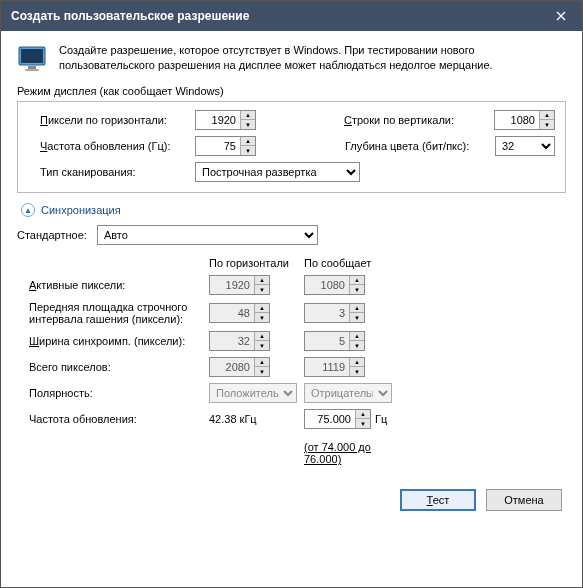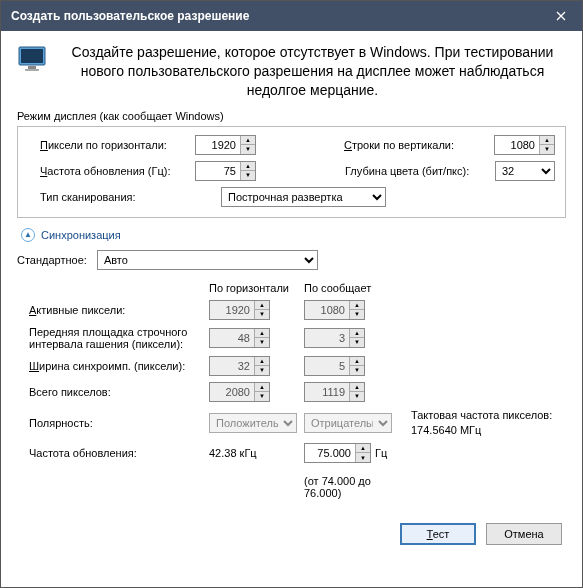--- a/index.html
+++ b/index.html
@@ -4,25 +4,25 @@
 <style>
 * { box-sizing: border-box; margin: 0; padding: 0; }
 body { font-family: "Segoe UI", Tahoma, sans-serif; font-size: 11px; background: #fff; width: 583px; height: 588px; overflow: hidden; border: 1px solid #555; }
 .titlebar { background: #415066; color: #fff; height: 30px; display: flex; align-items: center; padding: 0 0 0 10px; }
 .titlebar-title { flex: 1; font-size: 12px; font-weight: bold; }
 .titlebar-close { width: 42px; height: 30px; display: flex; align-items: center; justify-content: center; cursor: pointer; }
 .titlebar-close svg { width: 10px; height: 10px; }
 .content { padding: 12px 16px 8px 16px; }
 .intro { display: flex; gap: 10px; margin-bottom: 10px; }
 .intro-icon { width: 32px; height: 32px; flex-shrink: 0; }
-.intro-text { font-size: 14px; line-height: 1.35; color: #000; text-align: center; }
+.intro-text { font-size: 11px; line-height: 1.35; color: #000; }
 .group-label { font-size: 11px; margin-bottom: 4px; }
 .group-box { border: 1px solid #bbb; padding: 8px 10px 10px 22px; margin-bottom: 10px; }
 .row { display: flex; align-items: center; margin-bottom: 6px; }
-.row:last-child { margin-bottom: 0; gap: 26px; }
+.row:last-child { margin-bottom: 0; }
 .label-col { flex: 0 0 155px; }
 .input-spin { display: inline-flex; align-items: stretch; border: 1px solid #888; background: #fff; height: 20px; }
 .input-spin.disabled { background: #eee; }
 .input-spin input { border: none; width: 44px; text-align: right; padding: 0 4px; font-size: 11px; outline: none; background: transparent; }
 .input-spin .spinbtns { display: flex; flex-direction: column; border-left: 1px solid #aaa; }
 .input-spin .spinbtns button { width: 14px; height: 9px; border: none; background: #e6e6e6; font-size: 6px; line-height: 1; padding: 0; cursor: pointer; display:flex; align-items:center; justify-content:center; }
 .input-spin .spinbtns button:first-child { border-bottom: 1px solid #aaa; }
 select { border: 1px solid #888; background: #fff; height: 20px; font-size: 11px; padding: 0 2px; }
 select:disabled { background: #eee; color: #555; }
 .display-mode .pair { display: flex; align-items: center; }
@@ -34,21 +34,21 @@
 .std-row { display:flex; align-items:center; gap:10px; margin-bottom: 12px; }
 .sync-grid { padding-left: 12px; }
 .sync-head { display:flex; margin-bottom: 6px; }
 .sync-head .col-lbl { width: 180px; }
 .sync-head .col-h { width: 95px; }
 .sync-row { display:flex; align-items:center; margin-bottom:6px; min-height:20px; }
 .sync-row .rlbl { width: 180px; }
 .sync-row .col-h, .sync-row .col-v { width: 95px; }
 .pixelclock { margin-left: 12px; font-size: 11px; line-height: 1.35; }
 .hz-lbl { margin-left: 4px; }
-.range-note { font-size: 11px; margin-top: 6px; }
+.range-note { font-size: 11px; margin-top: 6px; text-decoration: underline; }
 .footer { display:flex; justify-content:flex-end; gap:10px; padding: 10px 20px 14px 0; }
 .btn { min-width: 76px; height: 22px; border: 1px solid #999; background: #e8e8e8; font-size: 11px; cursor: pointer; }
 .btn.primary { border: 2px solid #3a79b5; background: #e8f1fb; }
 u { text-decoration: underline; }
 </style>
 </head>
 <body>
 
 <div class="titlebar">
   <div class="titlebar-title">Создать пользовательское разрешение</div>
@@ -202,24 +202,20 @@
               <button>▲</button>
               <button>▼</button>
             </div>
           </div></div>
     </div>
 
     <div class="sync-row">
       <div class="rlbl">Полярность:</div>
       <div class="col-h"><select disabled="" style="width:88px"><option>Положительная</option></select></div>
       <div class="col-v"><select disabled="" style="width:88px"><option>Отрицательная</option></select></div>
-      <div class="pixelclock">
-        <div>Тактовая частота пикселов:</div>
-        <div>174.5640 МГц</div>
-      </div>
     </div>
 
     <div class="sync-row">
       <div class="rlbl">Частота обновления:</div>
       <div class="col-h">42.38 кГц</div>
       <div class="col-v" style="display:flex;align-items:center;">
         <div class="input-spin">
             <input style="width: 50px;" value="75.000">
             <div class="spinbtns">
               <button>▲</button>

